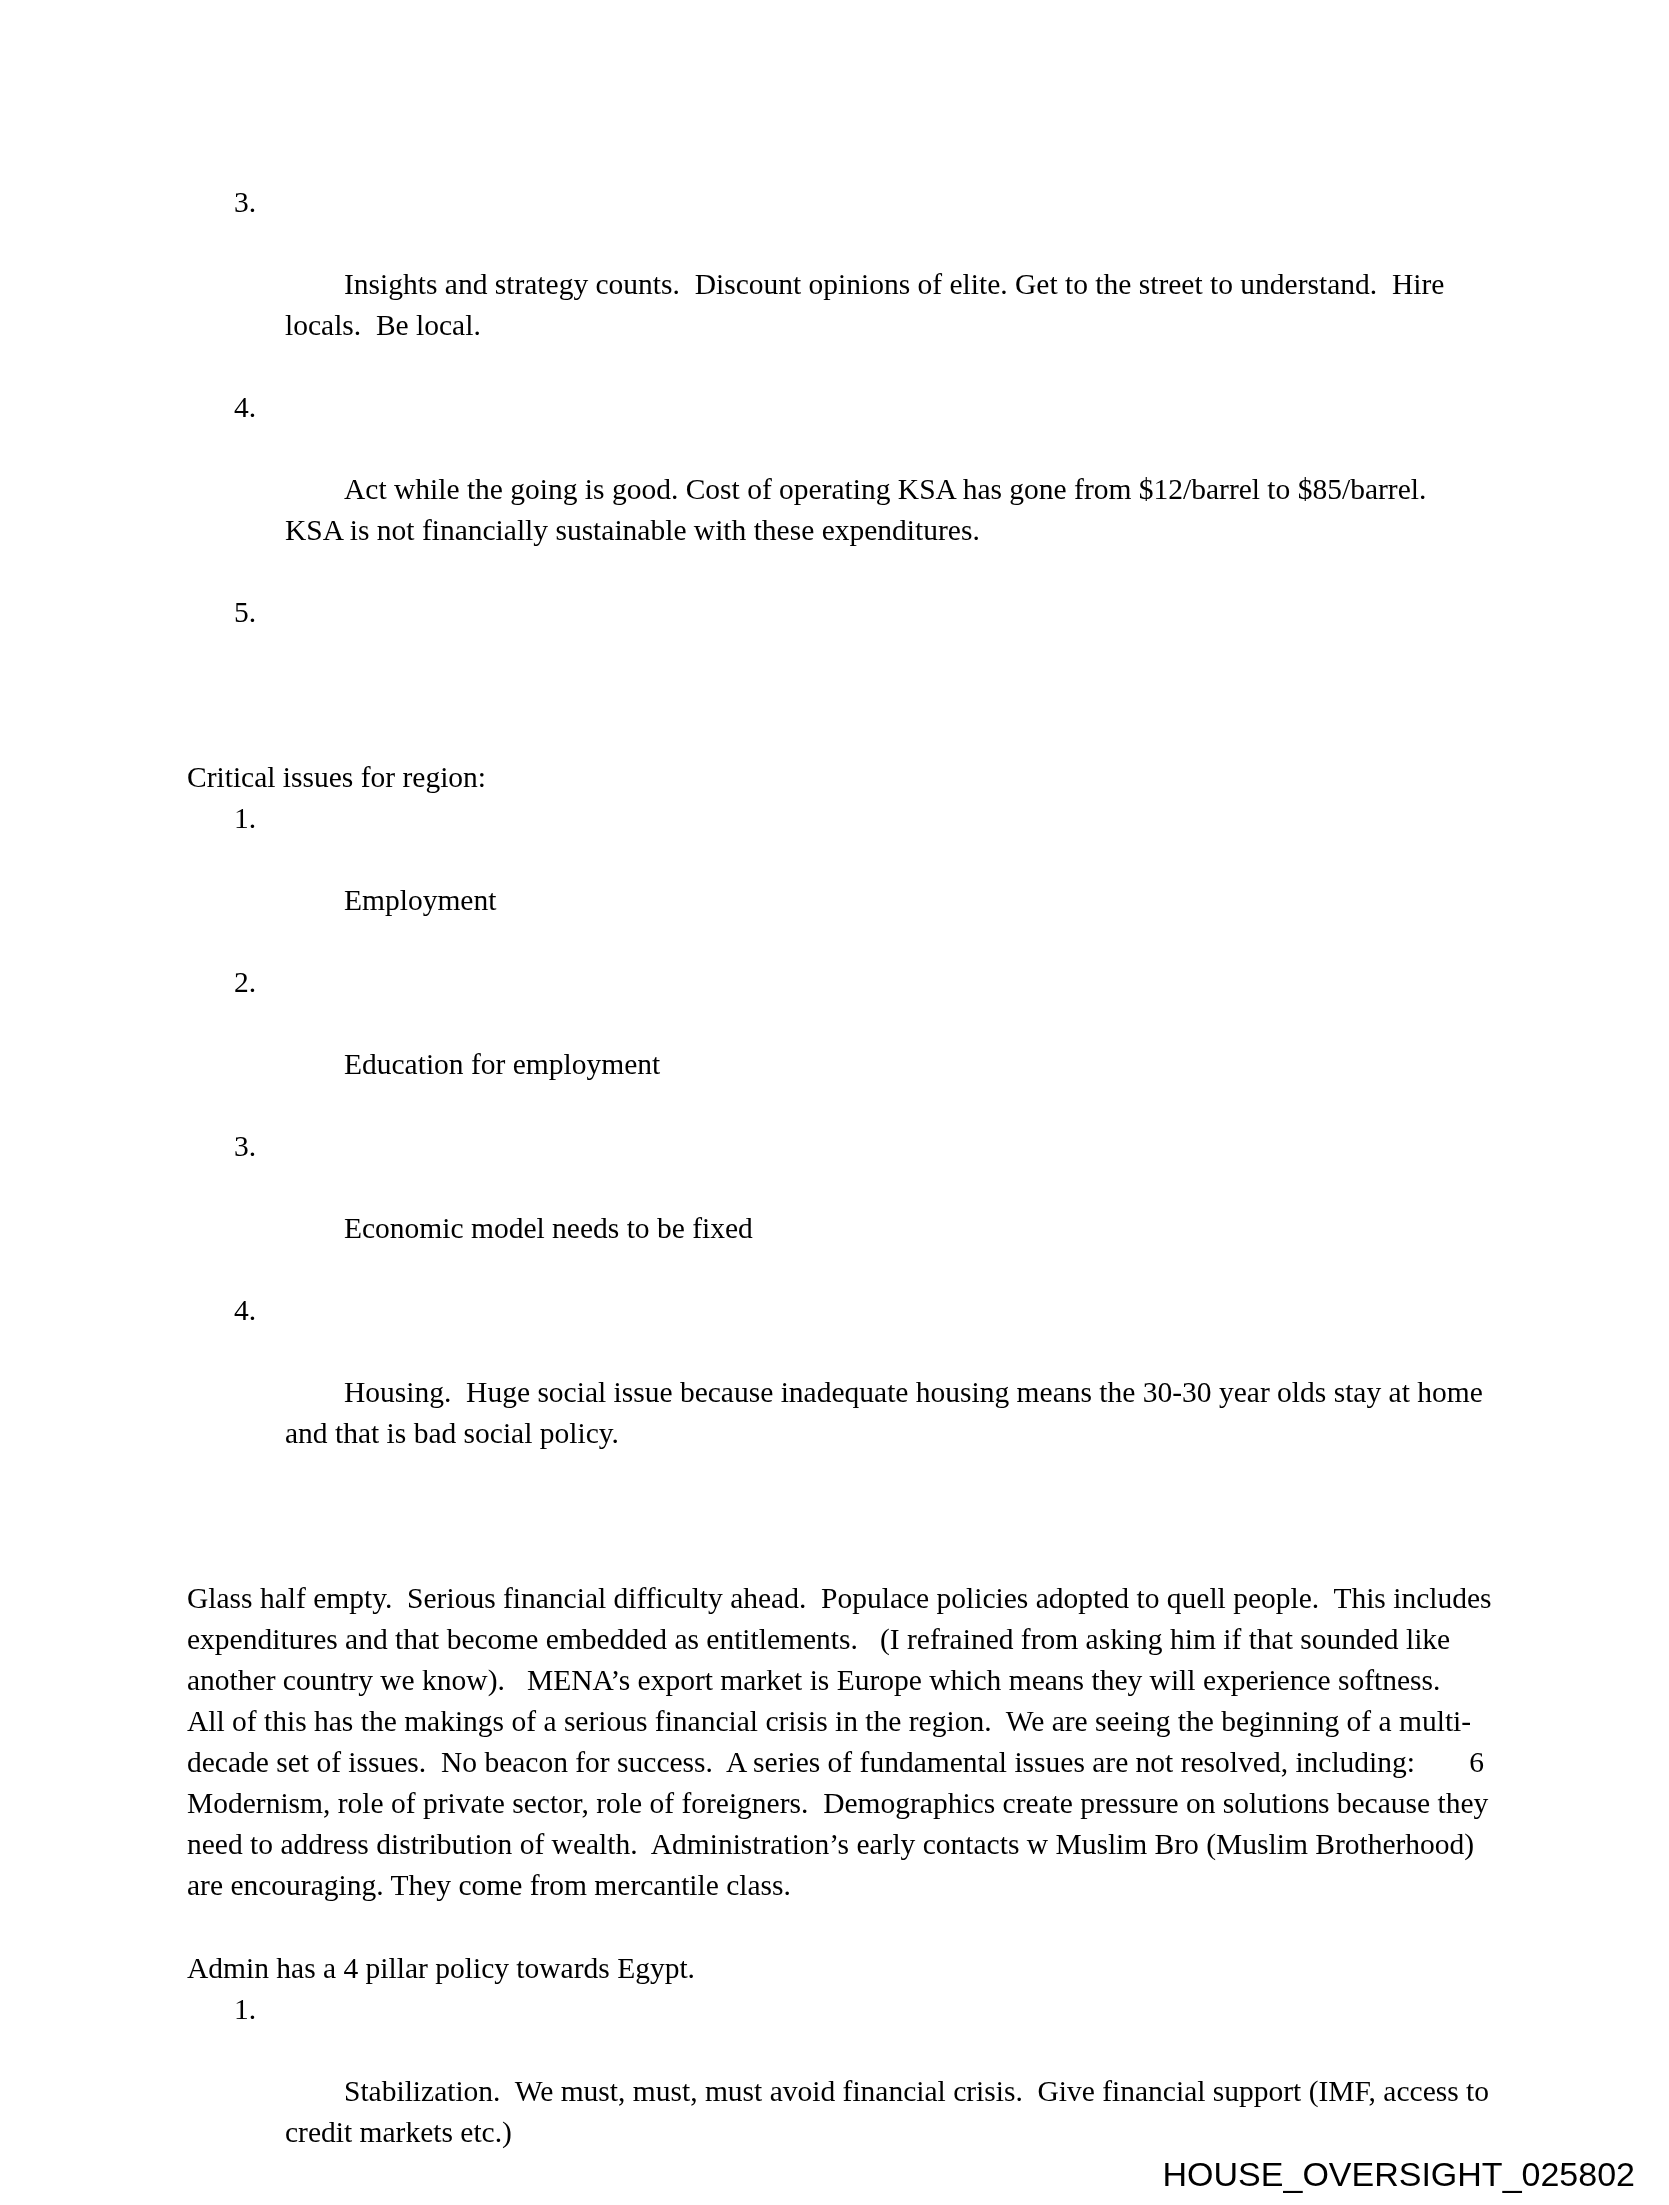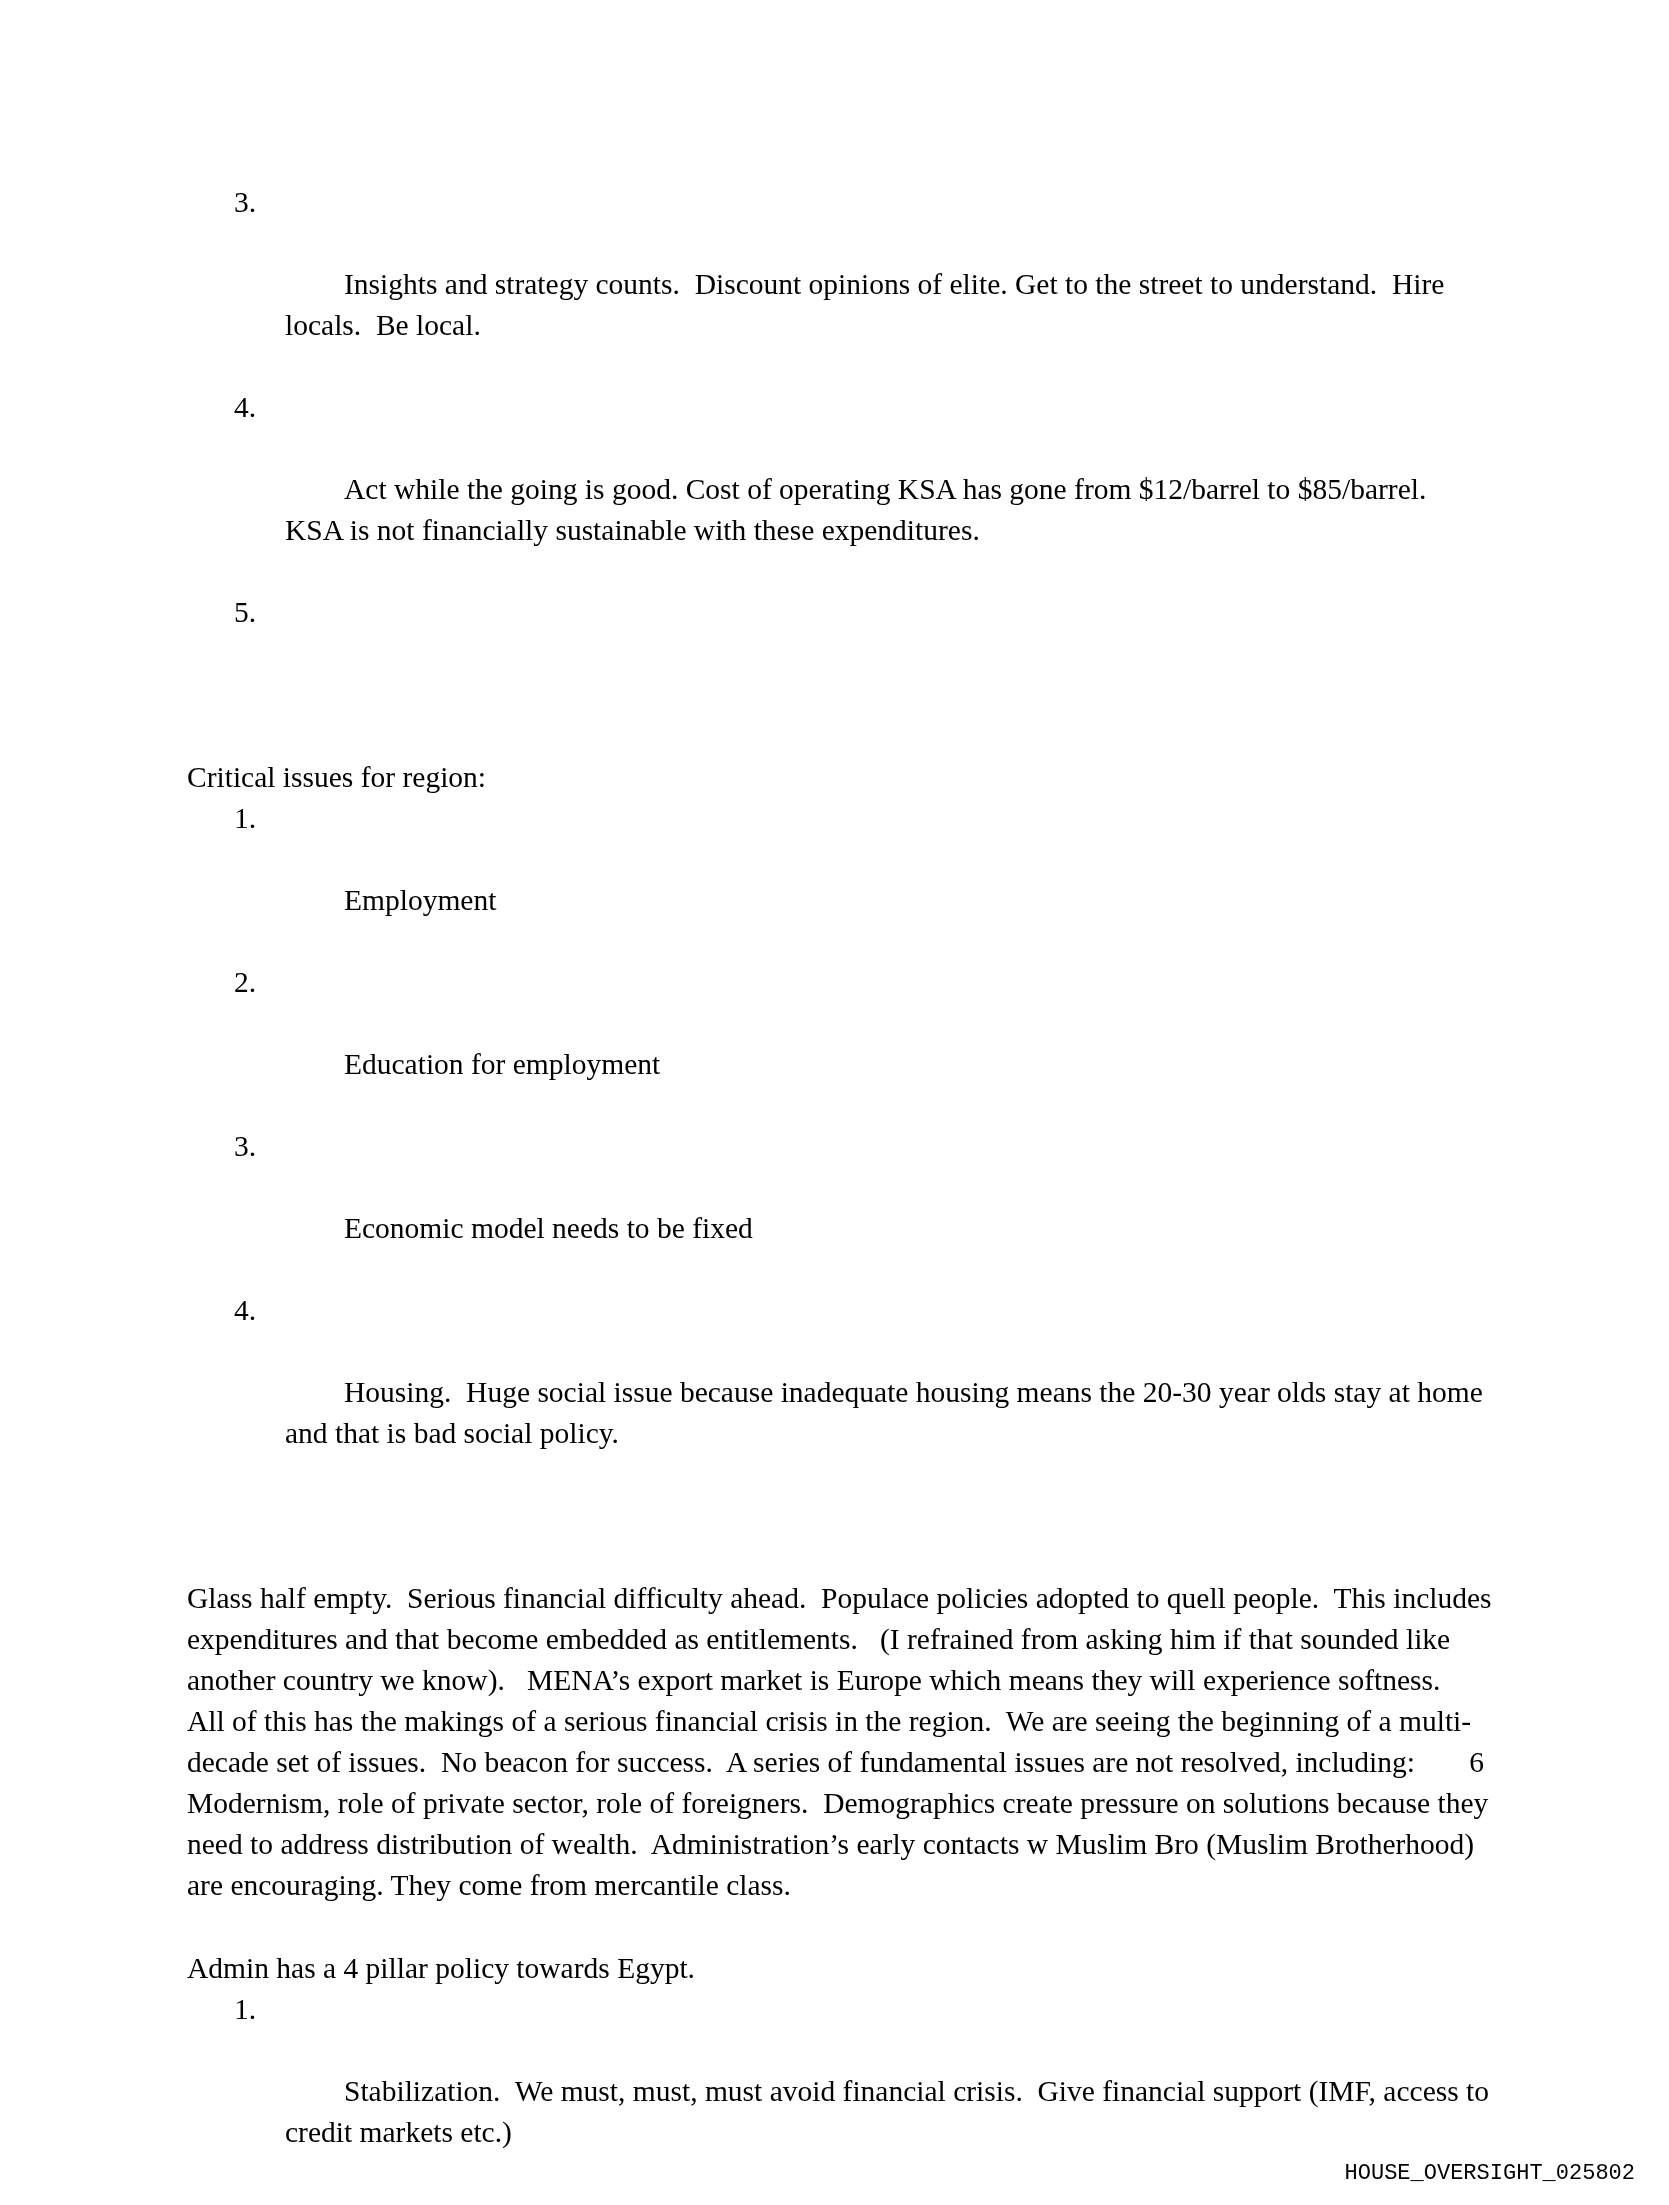--- a/index.html
+++ b/index.html
@@ -44,22 +44,22 @@
   }
   .pagenum {
     position: absolute;
     top: 1742px;
     right: 185px;
   }
   .bates {
     position: absolute;
     right: 34px;
     bottom: 14.4px;
-    font-family: Liberation Mono, monospace;
-    font-size: 22px;
+    font-family: Liberation Sans, sans-serif;
+    font-size: 34px;
     line-height: 34px;
   }
 </style>
 </head>
 <body>
 
 <div class="page">
   <div class="content">
 
     <div class="list">
@@ -86,21 +86,21 @@
       <div class="li">
         <span class="num">2.</span>
         <span class="txt">Education for employment</span>
       </div>
       <div class="li">
         <span class="num">3.</span>
         <span class="txt">Economic model needs to be fixed</span>
       </div>
       <div class="li">
         <span class="num">4.</span>
-        <span class="txt">Housing.  Huge social issue because inadequate housing means the 20-30 year olds stay at home and that is bad social policy.</span>
+        <span class="txt">Housing.  Huge social issue because inadequate housing means the 30-30 year olds stay at home and that is bad social policy.</span>
       </div>
     </div>
 
     <div class="spacer"></div>
 
     <div class="para">Glass half empty.  Serious financial difficulty ahead.  Populace policies adopted to quell people.  This includes expenditures and that become embedded as entitlements.   (I refrained from asking him if that sounded like another country we know).   MENA’s export market is Europe which means they will experience softness.   All of this has the makings of a serious financial crisis in the region.  We are seeing the beginning of a multi-decade set of issues.  No beacon for success.  A series of fundamental issues are not resolved, including:  Modernism, role of private sector, role of foreigners.  Demographics create pressure on solutions because they need to address distribution of wealth.  Administration’s early contacts w Muslim Bro (Muslim Brotherhood) are encouraging. They come from mercantile class.</div>
     <div class="para">Admin has a 4 pillar policy towards Egypt.</div>
 
     <div class="list">
       <div class="li">

